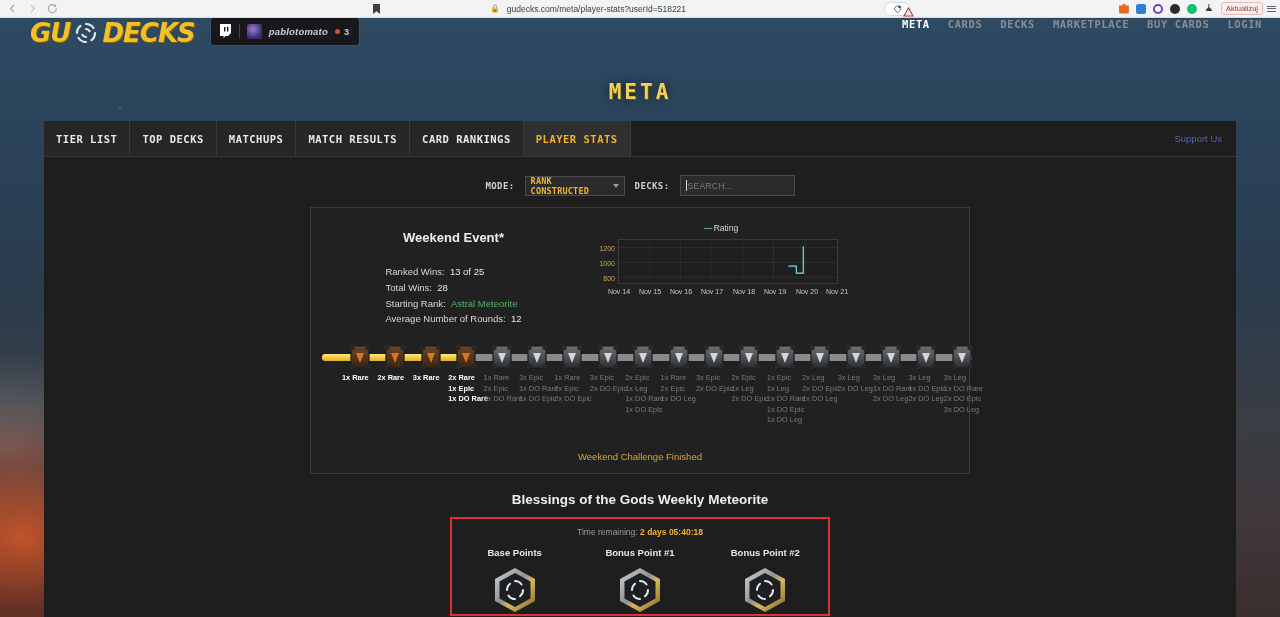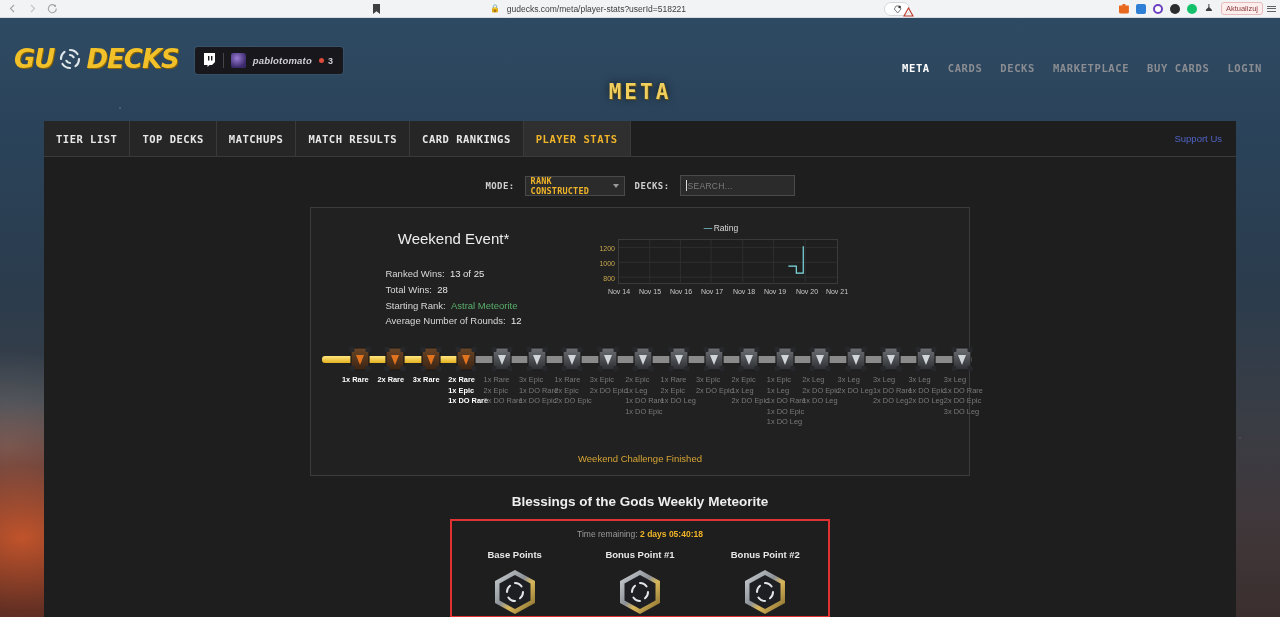--- a/index.html
+++ b/index.html
@@ -54,21 +54,21 @@
     background:
       radial-gradient(1px 1px at 120px 90px, rgba(255,255,255,.5), transparent),
       radial-gradient(1px 1px at 260px 200px, rgba(255,255,255,.35), transparent),
       radial-gradient(1px 1px at 60px 300px, rgba(255,255,255,.3), transparent),
       radial-gradient(1px 1px at 1190px 150px, rgba(255,255,255,.25), transparent),
       radial-gradient(1px 1px at 1240px 420px, rgba(255,255,255,.25), transparent);
     pointer-events:none;
   }
 
   
-  .site-header { position: relative; height: 56px; display:flex; align-items:flex-end; z-index: 5; }
+  .site-header { position: relative; height: 56px; display:flex; align-items:flex-start; z-index: 5; margin-left: 16px; }
   .logo { display:flex; align-items:center; margin-left: 14px; gap: 2px; }
   .logo-text {
     font-family: "DejaVu Sans", sans-serif; font-weight: 700; font-style: italic;
     font-size: 26px; letter-spacing: -1px; color: #f2c029;
     text-shadow: 1px 1px 0 #8a6405;
   }
   .logo-mark { width: 26px; height: 26px; margin: 0 1px; }
 
   .twitch-pill {
     margin-left: 16px; height: 27px; background: #17171c; border-radius: 3px;
@@ -141,21 +141,21 @@
     font-size: 15px; letter-spacing: 2px; color:#f0c23c;
   }
 
   
   .weekend-panel {
     margin: 11px auto 0; width: 660px; border: 1px solid #3b3b3b;
     background: #212121; padding: 12px 0 11px;
   }
   .we-top { display:flex; }
   .we-left { width: 285px; text-align:center; padding-top: 10px; }
-  .we-title { font-size: 15px; font-weight:400; color:#eee; }
+  .we-title { font-size: 13px; font-weight:700; color:#eee; }
   .we-stats { margin-top: 19px; display:inline-block; text-align:left; }
   .we-row { font-size: 9.5px; color:#d8d8d8; line-height: 1.66; white-space: nowrap; }
   .we-row b { font-weight: 400; }
   .we-val { color:#e8e8e8; }
   .rank-val { color:#58b06a; }
 
   .chart-wrap { position: relative; width: 250px; padding-top: 3px; }
   .chart-legend { text-align:center; font-size: 8.5px; color:#d9d9d9; }
   .chart-legend .dash { color:#7fdfe6; letter-spacing:-1px; }
   .chart-area { position: relative; margin-top: 6px; margin-left: 22px; width: 220px; height: 45px;

